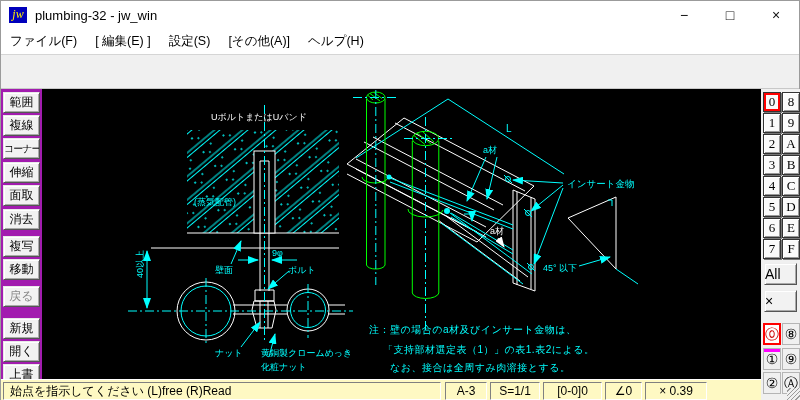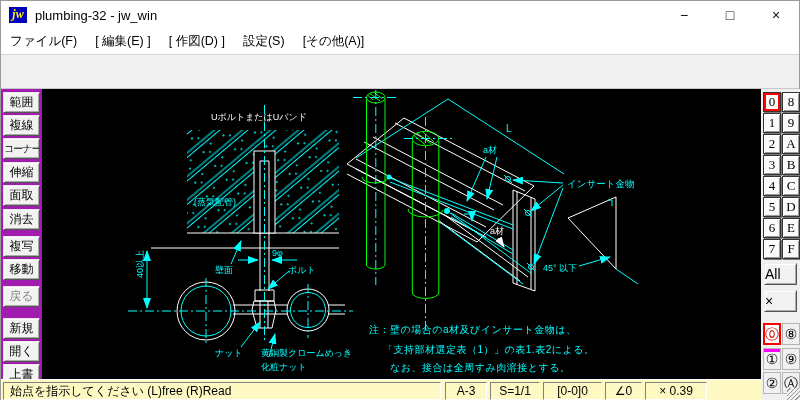--- a/index.html
+++ b/index.html
@@ -2,21 +2,21 @@
 <html><head>
 <meta charset="utf-8">
 <style>
   * { margin:0; padding:0; box-sizing:border-box; }
   html,body { width:800px; height:400px; overflow:hidden; }
   body { font-family:"Liberation Sans",sans-serif; font-size:12px; color:#000; background:#f0f0f0; position:relative; }
   #win { position:absolute; left:0; top:0; width:800px; height:400px; background:#f0f0f0; border:1px solid #9b9b9b; }
 
   
   #titlebar { position:absolute; left:0; top:0; width:100%; height:28px; background:#ffffff; display:flex; align-items:center; }
-  #appicon { width:18px; height:16px; margin-left:8px; background:#0000bb; color:#ffee00; font-family:"Liberation Serif",serif; font-style:italic; font-weight:bold; font-size:12px; text-align:center; line-height:15px; }
+  #appicon { width:18px; height:16px; margin-left:8px; background:#0000bb; color:#ffee00; font-family:"Liberation Serif",serif; font-style:italic; font-weight:normal; font-size:12px; text-align:center; line-height:15px; }
   #title { margin-left:8px; font-size:13px; }
   #wincontrols { position:absolute; right:0; top:0; height:28px; display:flex; }
   .wcbtn { width:46px; height:28px; display:flex; align-items:center; justify-content:center; font-size:14px; color:#111; }
 
   
   #menubar { position:absolute; left:0; top:28px; width:100%; height:26px; background:#ffffff; display:flex; align-items:flex-start; border-bottom:1px solid #d5d5d5; }
   .menuitem { padding:4px 9px; font-size:12.5px; }
 
   
   #toolbar { position:absolute; left:0; top:55px; width:100%; height:33px; background:#f0f0f0; border-bottom:1px solid #c8c8c8; }
@@ -61,23 +61,23 @@
     <div id="wincontrols">
       <div class="wcbtn">−</div>
       <div class="wcbtn">□</div>
       <div class="wcbtn">×</div>
     </div>
   </div>
 
   <div id="menubar">
     <div class="menuitem">ファイル(F)</div>
     <div class="menuitem">[ 編集(E) ]</div>
-    <div class="menuitem">[ 作図(D) ]</div>
     <div class="menuitem">設定(S)</div>
     <div class="menuitem">[その他(A)]</div>
+    <div class="menuitem">ヘルプ(H)</div>
   </div>
 
   <div id="toolbar">
     <div class="cb" style="left:22px"></div>
     <span class="tlabel" style="left:41px">矩形</span>
     <div class="cb" style="left:88px"></div>
     <span class="tlabel" style="left:107px">水平・垂直</span>
     <span class="tlabel" style="left:183px">傾き</span>
     <div class="combo" style="left:207px;width:72px">
       <span></span>

